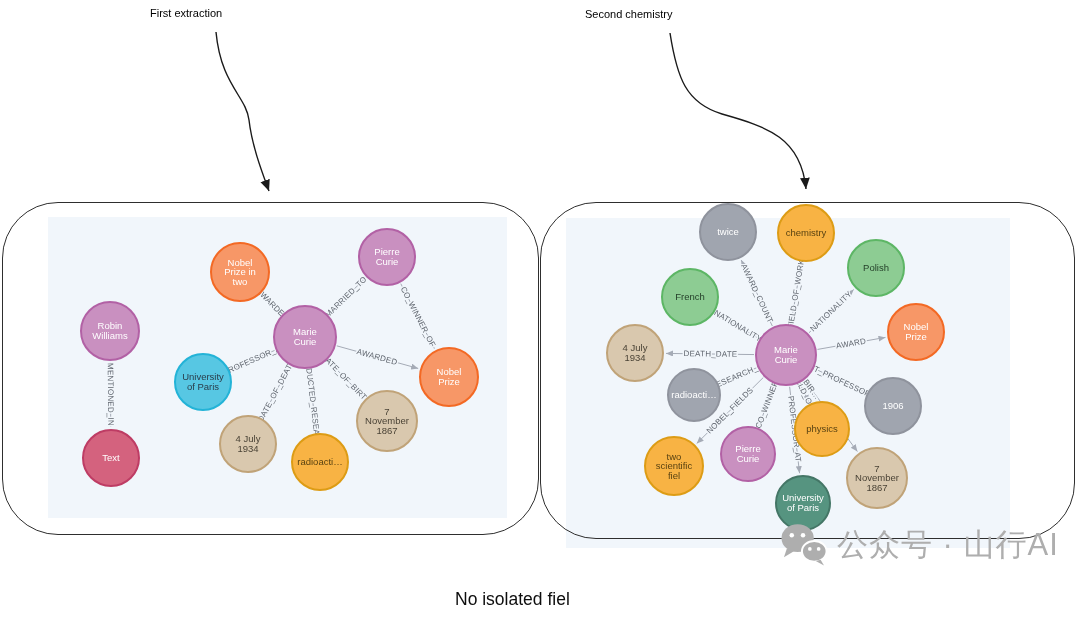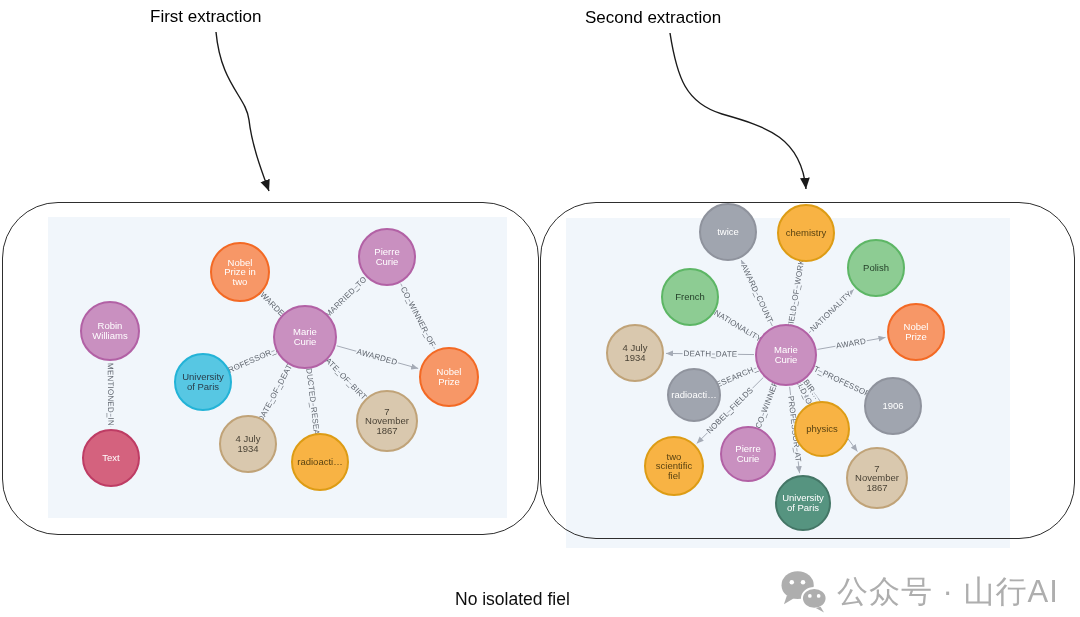--- a/index.html
+++ b/index.html
@@ -1,21 +1,21 @@
 <!DOCTYPE html>
 <html><head>
 <meta charset="utf-8">
 <style>
   html,body{margin:0;padding:0;background:#ffffff;}
   .stage{
     position:relative;width:1080px;height:617px;background:#ffffff;
     font-family:"Liberation Sans",sans-serif;overflow:hidden;
   }
   .extract-label{
-    position:absolute;font-size:17px;color:#000;white-space:nowrap;
+    position:absolute;font-size:11px;color:#000;white-space:nowrap;
   }
   .panel{
     position:absolute;background:transparent;border:1.4px solid #2e2e2e;
     border-radius:56px;box-sizing:border-box;z-index:3;
   }
   .panel-first{left:2px;top:202px;width:537px;height:333px;}
   .panel-second{left:540px;top:202px;width:535px;height:337px;}
   .canvas{position:absolute;z-index:1;background:#f1f6fb;}
   .canvas-first{left:48px;top:217px;width:459px;height:301px;}
   .canvas-second{left:566px;top:218px;width:444px;height:330px;}
@@ -26,33 +26,33 @@
     fill:#60666f;text-anchor:middle;paint-order:stroke;stroke:#f1f6fb;stroke-width:3px;
   }
   .node-label{
     font-family:"Liberation Sans",sans-serif;font-size:9.5px;text-anchor:middle;
   }
   .anno{stroke:#1a1a1a;stroke-width:1.4;fill:none;}
   .bottom-note{
     position:absolute;left:455px;top:589px;font-size:17.5px;color:#0d0d0d;white-space:nowrap;
   }
   .watermark{
-    position:absolute;left:780px;top:570px;display:flex;align-items:center;gap:10px;z-index:5;
+    position:absolute;left:780px;top:523px;display:flex;align-items:center;gap:10px;z-index:5;
   }
   .watermark-text{
     font-size:31px;color:#aeaeae;letter-spacing:1px;white-space:nowrap;
   }
 </style>
 </head>
 <body>
 
 <div class="stage">
 
   <div class="extract-label" style="left:150px;top:7px;">First extraction</div>
-  <div class="extract-label" style="left:585px;top:8px;">Second extraction</div>
+  <div class="extract-label" style="left:585px;top:8px;">Second chemistry</div>
 
   <div class="canvas canvas-first" style="background: rgb(241, 246, 251);"></div>
   <div class="canvas canvas-second" style="background: rgb(241, 246, 251);"></div>
 
   <div class="panel panel-first"></div>
   <div class="panel panel-second"></div>
 
   <svg id="graphs" class="overlay" width="1080" height="617" viewBox="0 0 1080 617">
     <defs>
       <marker id="arrow" markerWidth="8" markerHeight="7" refX="7" refY="3" orient="auto">

